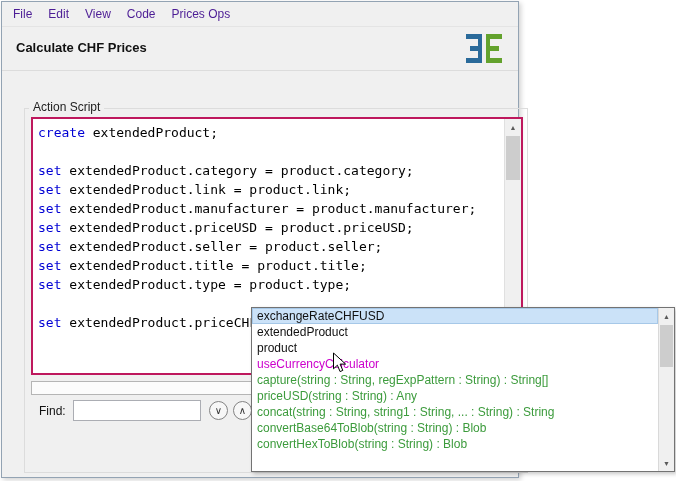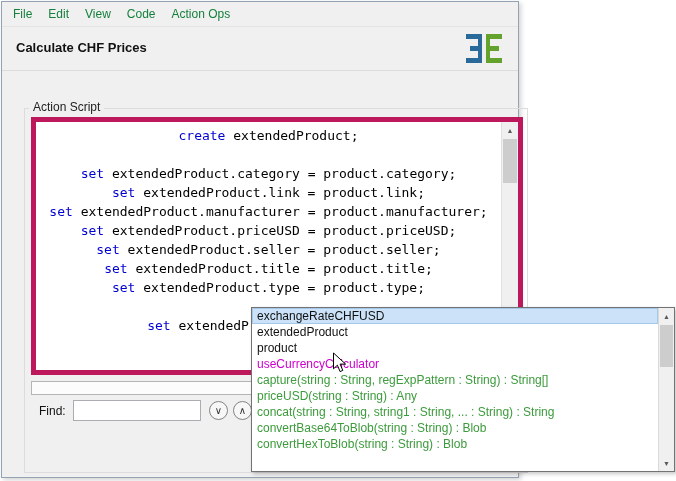--- a/index.html
+++ b/index.html
@@ -9,32 +9,32 @@
   .window { position:absolute; left:1px; top:1px; width:518px; height:477px;
             background:#f0f0f0; border:1px solid #93a3b3; box-shadow:2px 2px 5px rgba(0,0,0,.18); }
 
   .titlebar { position:relative; height:27px; background:linear-gradient(#fafbfc,#e9edf2); }
   .app-icon { position:absolute; left:7px; top:5px; width:16px; height:16px; }
   .title { position:absolute; left:0; right:0; top:6px; text-align:center; font-size:13px; color:#151515; }
   .close-btn { position:absolute; right:4px; top:3px; width:42px; height:20px;
                background:var(--close-button,#cd4f47); border:1px solid #a93b34; border-radius:2px;
                color:#fff; font-size:13px; font-weight:bold; display:flex; align-items:center; justify-content:center; }
 
-  .menubar { display:flex; align-items:center; height:25px; padding-left:3px; font-size:12px; color:#15803d;
+  .menubar { display:flex; align-items:center; height:25px; padding-left:3px; font-size:12px; color:#4c1d95;
              border-bottom:1px solid #e4e4e4; }
   .menu-item { padding:4px 8px; }
 
   .header { position:relative; height:44px; border-bottom:1px solid #dcdcdc; }
   .header-title { position:absolute; left:14px; top:13px; font-size:13px; font-weight:bold; color:#111; }
   .logo { position:absolute; right:14px; top:7px; }
 
   .groupbox { position:absolute; left:22px; top:106px; width:504px; height:365px; border:1px solid #dcdcdc; }
   .group-label { position:absolute; left:4px; top:-9px; background:#f0f0f0; padding:0 4px; font-size:12px; color:#222; }
 
-  .editor { position:absolute; left:6px; top:8px; width:492px; height:258px; background:#fff; border:5px solid #be185d;text-align:center; }
+  .editor { position:absolute; left:6px; top:8px; width:492px; height:258px; background:#fff; border:2px solid #be185d; }
   .code-area { position:absolute; left:0; top:0; right:17px; bottom:0; padding:4px 5px;
                font-family:"DejaVu Sans Mono","Liberation Mono",monospace; font-size:13px; line-height:19px;
                white-space:pre; overflow:hidden; color:#000; }
   .code-line { height:19px; }
   .kw { color:var(--keyword,#0000d4); }
 
   .vscroll { position:absolute; right:0; top:0; bottom:0; width:17px; background:#f0f0f0; border-left:1px solid #e0e0e0; }
   .scroll-btn { position:absolute; left:0; right:0; height:16px; font-size:7px; color:#5a5a5a;
                 display:flex; align-items:center; justify-content:center; background:#f0f0f0; }
   .scroll-btn.up { top:0; } .scroll-btn.down { bottom:0; }
@@ -66,21 +66,21 @@
 <body>
 
 <div class="window">
 
 
   <div class="menubar">
     <span class="menu-item">File</span>
     <span class="menu-item">Edit</span>
     <span class="menu-item">View</span>
     <span class="menu-item">Code</span>
-    <span class="menu-item">Action Ops</span>
+    <span class="menu-item">Prices Ops</span>
   </div>
 
   <div class="header">
     <div class="header-title">Calculate CHF Prices</div>
     <svg class="logo" width="38" height="30" viewBox="0 0 38 30">
       <g fill="var(--logo-blue,#2a6a9a)">
         <rect x="0" y="0" width="16" height="5"></rect>
         <rect x="4" y="12" width="12" height="5"></rect>
         <rect x="0" y="24" width="16" height="5"></rect>
         <rect x="12" y="0" width="4" height="29"></rect>

